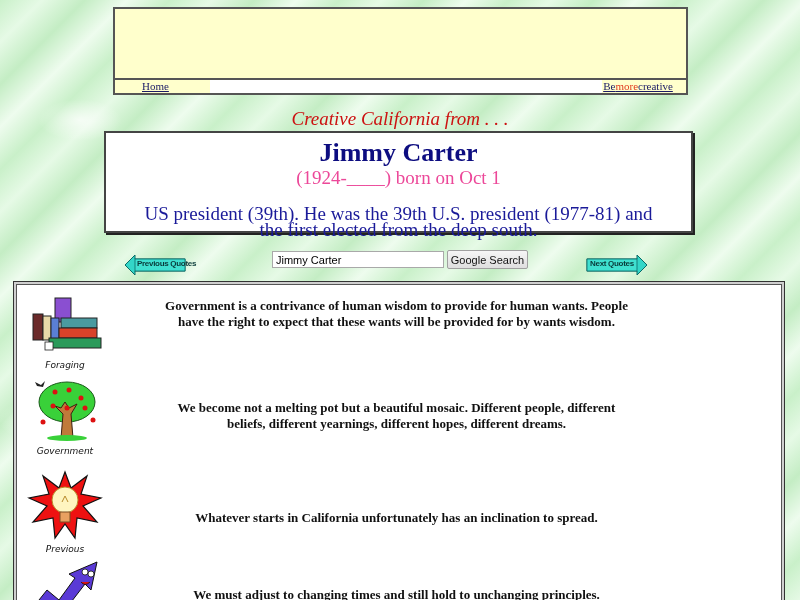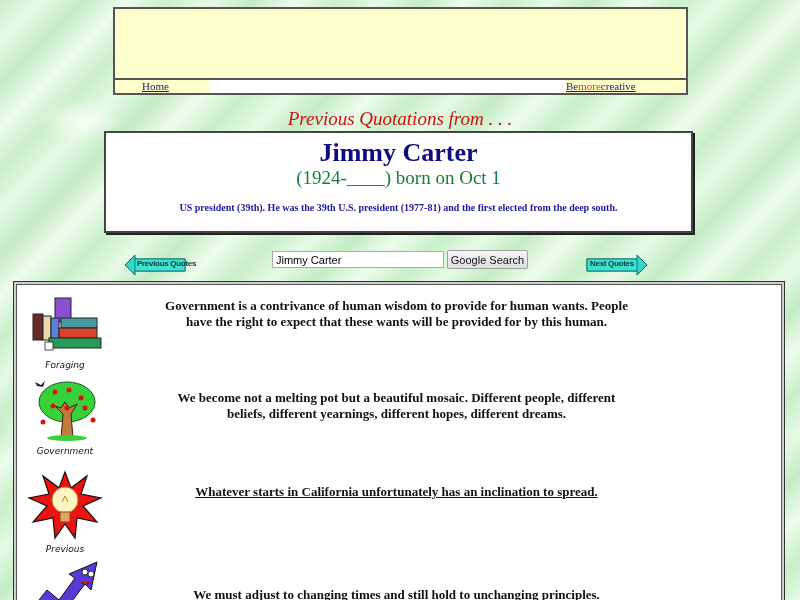--- a/index.html
+++ b/index.html
@@ -18,39 +18,39 @@
 
     
     .top-box {
       position: absolute; left: 113px; top: 7px; width: 571px; height: 84px;
       border: 2px solid #555; background: #ffffcc;
     }
     .top-box .ad-area { height: 69px; border-bottom: 2px solid #555; }
     .top-box .links-bar { display: flex; height: 13px; }
     .links-bar .cell-left { width: 95px; background: #ffffcc; font-size: 11px; line-height: 13px; padding-left: 27px; box-sizing: border-box; }
     .links-bar .cell-mid { flex: 1; background: #ffffff; }
-    .links-bar .cell-right { width: 120px; background: #ffffcc; font-size: 11px; line-height: 13px; text-align: left; padding-right: 12px; box-sizing: border-box; }
+    .links-bar .cell-right { width: 84px; background: #ffffcc; font-size: 11px; line-height: 13px; text-align: center; padding-right: 12px; box-sizing: border-box; }
     .links-bar a { color: #1a1a66; text-decoration: underline; }
     .links-bar a .red { color: #e03a1e; }
 
     
     .cq-heading {
       position: absolute; left: 0; top: 108px; width: 800px; text-align: center;
       color: #cc1111; font-style: italic; font-size: 19px;
     }
 
     
     .author-box {
       position: absolute; left: 104px; top: 131px; width: 585px; height: 98px;
       border: 2px solid #444; box-shadow: 2px 2px 0 #222;
       background: #ffffff; text-align: center; color: #1a1a80;
     }
     .author-name { font-size: 26px; font-weight: bold; margin-top: 6px; line-height: 28px; color: #0d0d80; }
-    .author-dates { font-size: 19px; line-height: 22px; color: #15803d; }
-    .author-desc { font-size: 10px; line-height: 16px; margin: 11px 30px 0 30px; color: #1a1a99; font-weight: bold; }
+    .author-dates { font-size: 19px; line-height: 22px; color: #ec4899; }
+    .author-desc { font-size: 19px; line-height: 16px; margin: 17px 30px 0 30px; color: #1a1a99; }
 
     
     .nav-row { position: absolute; left: 0; top: 248px; width: 800px; height: 30px; }
     .arrow-btn { position: absolute; top: 6px; height: 22px; cursor: pointer; }
     .arrow-prev { left: 125px; width: 62px; }
     .arrow-next { left: 585px; width: 62px; }
     .arrow-btn svg { display: block; }
     .arrow-label {
       position: absolute; top: 5px; font-family: "Liberation Sans", sans-serif; font-size: 8px;
       color: #0a3a3a; font-weight: bold; letter-spacing: -0.3px; white-space: nowrap;
@@ -95,21 +95,21 @@
     <div class="cell-left">
       <a href="#">Home</a>
     </div>
     <div class="cell-mid"></div>
     <div class="cell-right">
       <a href="#"><span>Be</span><span class="red">more</span><span>creative</span></a>
     </div>
   </div>
 </div>
 
-<div class="cq-heading">Previous Quotations from . . .</div>
+<div class="cq-heading">Creative California from . . .</div>
 
 <div class="author-box">
   <div class="author-name">Jimmy Carter</div>
   <div class="author-dates">(1924-____) born on Oct 1</div>
   <div class="author-desc">US president (39th). He was the 39th U.S. president (1977-81) and the first elected from the deep south.</div>
 </div>
 
 <div class="nav-row">
   <div class="arrow-btn arrow-prev">
     <svg width="62" height="22" viewBox="0 0 62 22">
@@ -140,55 +140,55 @@
         <rect x="8" y="18" width="10" height="26" fill="#6b2a2a" stroke="#222" stroke-width="1"></rect>
         <rect x="18" y="20" width="8" height="24" fill="#e8d9a8" stroke="#222" stroke-width="1"></rect>
         <rect x="26" y="22" width="8" height="22" fill="#5a7fd6" stroke="#222" stroke-width="1"></rect>
         <rect x="36" y="22" width="36" height="10" fill="#4a9aa0" stroke="#222" stroke-width="1"></rect>
         <rect x="34" y="32" width="38" height="10" fill="#d9422a" stroke="#222" stroke-width="1"></rect>
         <rect x="24" y="42" width="52" height="10" fill="#2a9a5a" stroke="#222" stroke-width="1"></rect>
         <rect x="20" y="46" width="8" height="8" fill="#fff" stroke="#222" stroke-width="0.8"></rect>
       </svg>
       <span class="icon-label">Foraging</span>
     </div>
-    <div class="quote-text" style="top:2px;">Government is a contrivance of human wisdom to provide for human wants. People have the right to expect that these wants will be provided for by this human.</div>
+    <div class="quote-text" style="top:2px;">Government is a contrivance of human wisdom to provide for human wants. People have the right to expect that these wants will be provided for by wants wisdom.</div>
   </div>
 
   <div class="quote-row" style="top:96px;">
     <div class="quote-icon">
       <svg width="80" height="64" viewBox="0 0 80 64">
         <path d="M10,4 l6,3 l4,-4 l-2,6 l-6,-1 z" fill="#222"></path>
         <ellipse cx="42" cy="24" rx="28" ry="20" fill="#39d139" stroke="#1a5a1a" stroke-width="1"></ellipse>
         <path d="M36,60 L38,36 L30,28 L36,30 L40,24 L44,30 L52,26 L46,36 L48,60 Z" fill="#c07a3a" stroke="#3a2010" stroke-width="1"></path>
         <ellipse cx="42" cy="60" rx="20" ry="3" fill="#39d139"></ellipse>
         <circle cx="30" cy="14" r="2.5" fill="#d11"></circle>
           <circle cx="44" cy="12" r="2.5" fill="#d11"></circle>
         <circle cx="56" cy="20" r="2.5" fill="#d11"></circle>
           <circle cx="28" cy="28" r="2.5" fill="#d11"></circle>
         <circle cx="60" cy="30" r="2.5" fill="#d11"></circle>
           <circle cx="42" cy="30" r="2.5" fill="#d11"></circle>
         <circle cx="18" cy="44" r="2.5" fill="#d11"></circle>
           <circle cx="68" cy="42" r="2.5" fill="#d11"></circle>
       </svg>
       <span class="icon-label">Government</span>
     </div>
-    <div class="quote-text" style="top:12px;">We become not a melting pot but a beautiful mosaic. Different people, different beliefs, different yearnings, different hopes, different dreams.</div>
+    <div class="quote-text" style="top:22px;">We become not a melting pot but a beautiful mosaic. Different people, different beliefs, different yearnings, different hopes, different dreams.</div>
   </div>
 
   <div class="quote-row" style="top:188px;">
     <div class="quote-icon">
       <svg width="80" height="70" viewBox="0 0 80 70">
         <polygon points="40,2 46,18 62,6 56,24 76,28 58,36 72,52 52,48 50,68 40,54 30,68 28,48 8,52 22,36 4,28 24,24 18,6 34,18" fill="#ee1111" stroke="#111" stroke-width="1.2"></polygon>
         <circle cx="40" cy="30" r="13" fill="#fff5c0" stroke="#b88a2a" stroke-width="1"></circle>
         <rect x="35" y="42" width="10" height="10" fill="#e8a060" stroke="#7a4a20" stroke-width="1"></rect>
         <path d="M37,32 l3,-6 l3,6" fill="none" stroke="#b88a2a" stroke-width="1"></path>
       </svg>
       <span class="icon-label">Previous</span>
     </div>
-    <div class="quote-text" style="top:14px;text-decoration:underline;">Whatever starts in California unfortunately has an inclination to spread.</div>
+    <div class="quote-text" style="top:40px;">Whatever starts in California unfortunately has an inclination to spread.</div>
   </div>
 
   <div class="quote-row" style="top:278px;">
     <div class="quote-icon">
       <svg width="80" height="50" viewBox="0 0 80 50">
         <polygon points="6,50 22,30 34,40 50,18 44,14 72,2 66,30 60,24 40,50" fill="#5a3ad6" stroke="#111" stroke-width="1"></polygon>
         <circle cx="60" cy="12" r="3" fill="#fff" stroke="#111" stroke-width="0.8"></circle>
         <circle cx="66" cy="14" r="3" fill="#fff" stroke="#111" stroke-width="0.8"></circle>
         <path d="M56,22 q4,5 9,0" fill="#d11" stroke="#111" stroke-width="0.8"></path>
       </svg>

